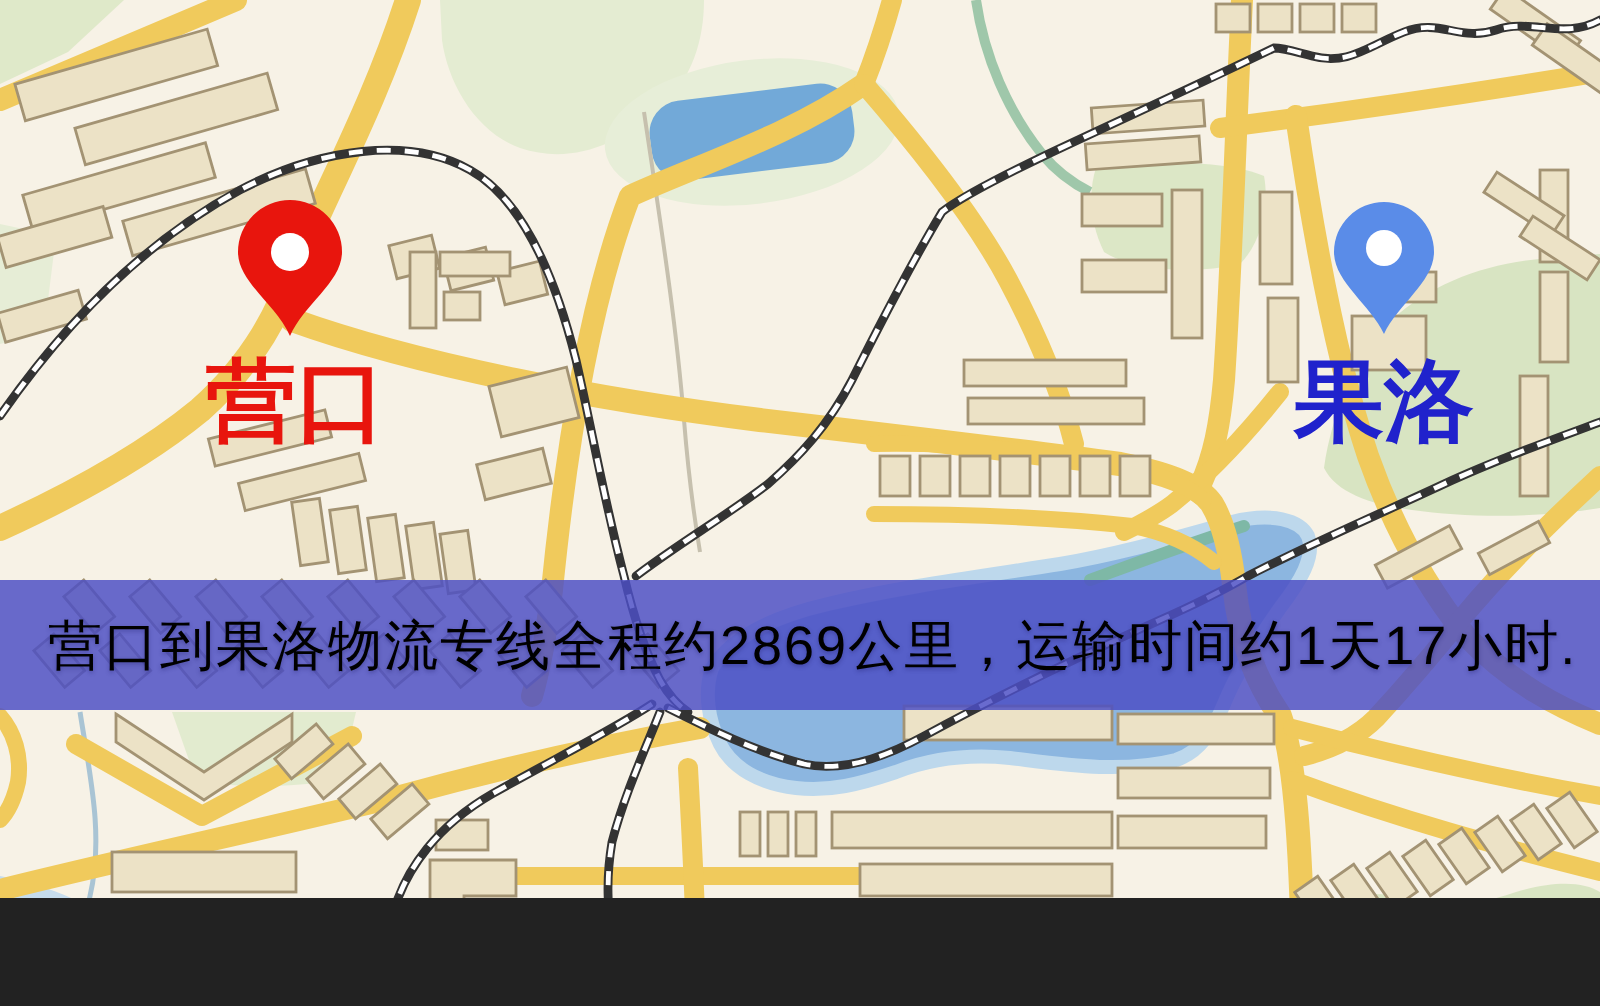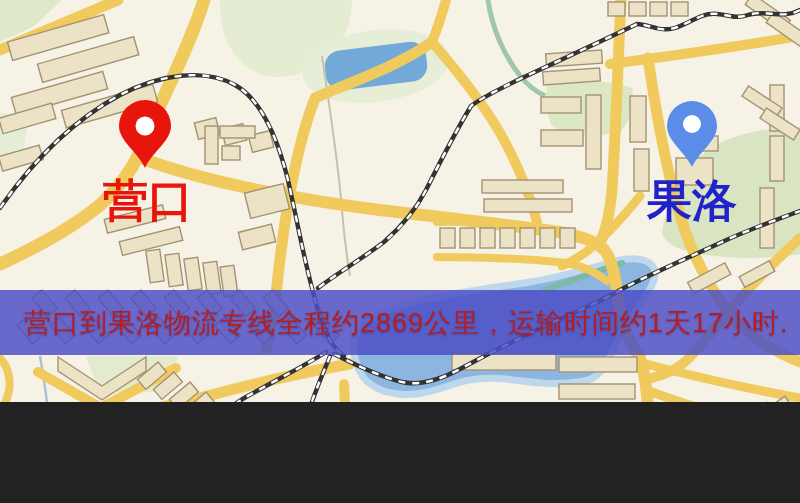--- a/index.html
+++ b/index.html
@@ -1,27 +1,27 @@
 <!DOCTYPE html>
 <html><head>
 <meta charset="utf-8">
 <style>
   html,body{margin:0;padding:0;background:#222;}
-  #screen{position:relative;width:800px;height:402px;overflow:hidden;
+  #screen{position:relative;width:800px;height:449px;overflow:hidden;
           font-family:"Liberation Sans",sans-serif;background:#f7f2e6;}
   #map-svg{position:absolute;left:0;top:0;}
   .road{fill:none;stroke:#f0ca5c;stroke-linecap:round;stroke-linejoin:round;}
   .rail-b{fill:none;stroke:#333333;stroke-width:4.4;stroke-linecap:round;}
   .rail-w{fill:none;stroke:#ffffff;stroke-width:2.4;stroke-linecap:butt;stroke-dasharray:7 7;}
   .bld{fill:#ece2c6;stroke:#a39373;stroke-width:1.4;}
   .park{stroke:none;}
   #route-banner{position:absolute;left:0;top:290px;width:800px;height:65px;
           background:rgba(76,79,197,0.84);display:flex;align-items:center;
           box-sizing:border-box;padding-left:24px;}
-  #route-banner span{color:#b91c1c;font-size:27px;letter-spacing:1px;
+  #route-banner span{color:#000000;font-size:27px;letter-spacing:1px;
           text-shadow:0 1px 2px rgba(40,40,120,0.45);white-space:nowrap;}
   .pin-label{font-weight:bold;font-size:45px;}
 </style>
 </head>
 <body>
 
 <div id="screen">
   <svg id="map-svg" width="800" height="503" viewBox="0 0 800 503">
 
     <g>

